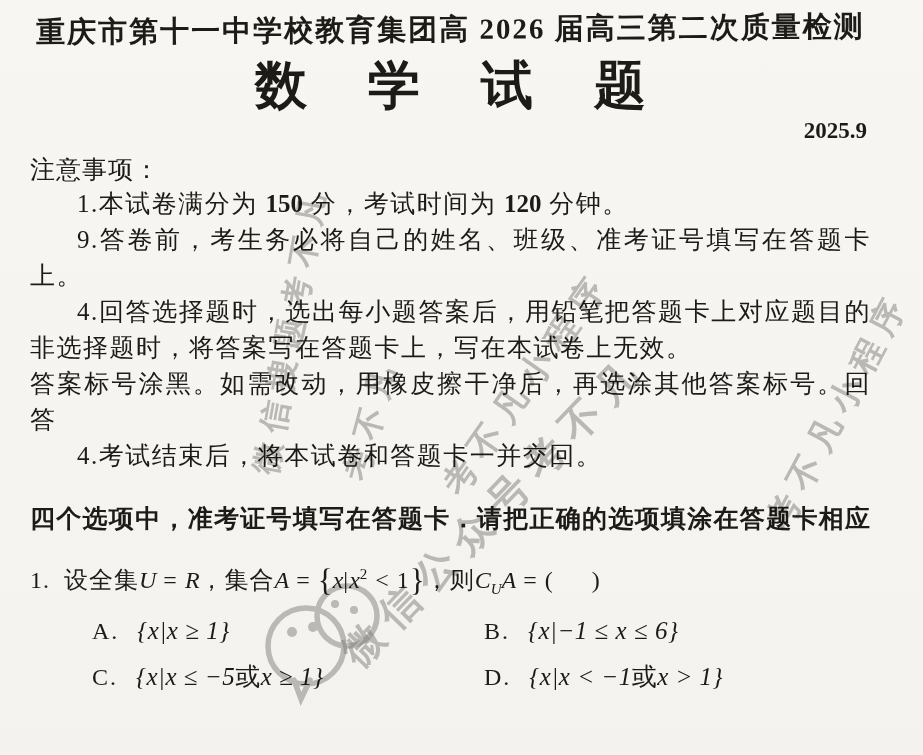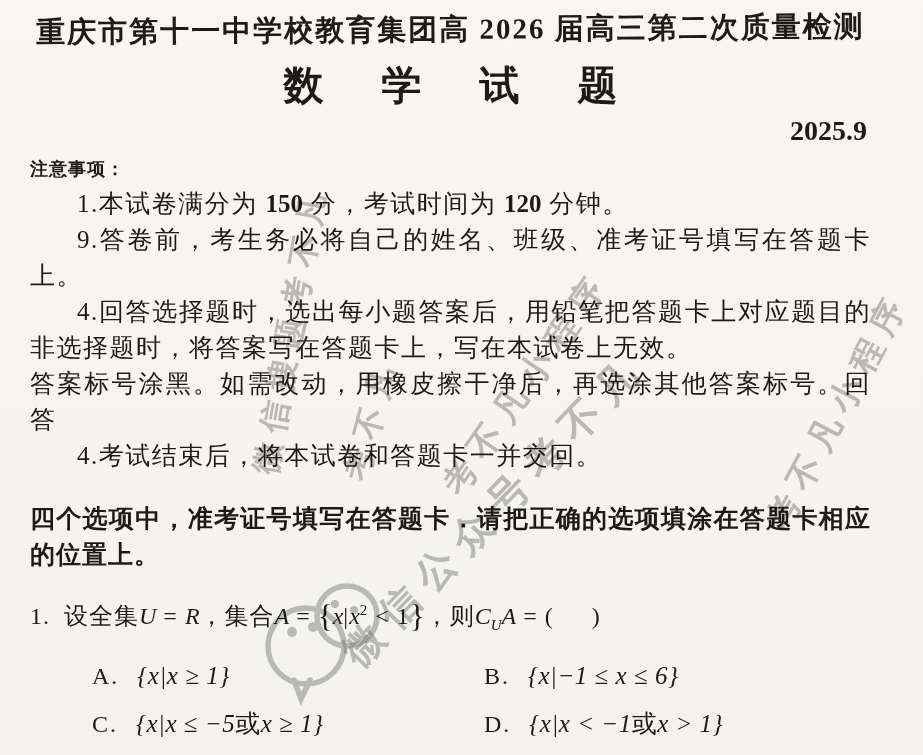--- a/index.html
+++ b/index.html
@@ -18,33 +18,33 @@
     text-align:center;
     font-family:"Liberation Serif", serif;
     font-weight:700; font-size:29px; line-height:38px;
     letter-spacing:2px;
     transform:rotate(-0.4deg);
   }
   .main-title {
     margin:8px 0 0 0;
     text-align:center;
     font-family:"Liberation Serif", serif;
-    font-weight:700; font-size:40px; line-height:60px;
+    font-weight:700; font-size:52px; line-height:60px;
     letter-spacing:24px; text-indent:24px;
   }
   .date-line {
     text-align:right;
-    font-weight:700; font-size:28px; line-height:30px;
+    font-weight:700; font-size:23px; line-height:30px;
     padding-right:4px;
   }
 
   .notice-heading {
     margin-top:6px;
     font-family:"Liberation Sans", sans-serif;
-    font-weight:700; font-size:18px; line-height:34px;
+    font-weight:400; font-size:25px; line-height:34px;
     letter-spacing:1px;
   }
   p.line {
     margin:0; font-size:25px; line-height:36px; letter-spacing:1.5px;
   }
   p.ind { padding-left:47px; }
   p.jf { text-align:justify; text-align-last:justify; }
   b.num { font-weight:700; letter-spacing:0; }
 
   .sec-line {
@@ -61,24 +61,23 @@
   .q1-line .qnum { margin-right:14px; }
   .v { font-style:italic; font-family:"Liberation Serif", serif; letter-spacing:0; }
   .brace { font-size:31px; vertical-align:-3px; letter-spacing:0; }
   .q1-line sup { font-size:15px; }
   .q1-line sub { font-size:15px; }
   .blank-gap { display:inline-block; width:38px; }
 
   .opts {
     display:grid;
     grid-template-columns:392px auto;
-    row-gap:18px;
+    row-gap:6px;
     padding-left:62px;
-    margin-top:14px;
-    font-size:24px; line-height:30px;
+    font-size:24px; line-height:40px;
   }
   .opt .opt-label { margin-right:18px; letter-spacing:2px; }
   .opt .math { font-style:italic; font-size:25px; letter-spacing:0.5px; }
   .opt .math .cn { font-style:normal; }
 
   
   .wm-layer {
     position:absolute; inset:0; z-index:2;
     pointer-events:none;
     mix-blend-mode:multiply;
@@ -139,21 +138,20 @@
   <p class="line">上。</p>
 
   <p class="line ind jf">4.回答选择题时，选出每小题答案后，用铅笔把答题卡上对应题目的</p>
   <p class="line">非选择题时，将答案写在答题卡上，写在本试卷上无效。</p>
   <p class="line jf">答案标号涂黑。如需改动，用橡皮擦干净后，再选涂其他答案标号。回答</p>
 
   <p class="line ind">4.考试结束后，将本试卷和答题卡一并交回。</p>
 
   <div class="sec-wrap">
     <p class="sec-line jf">四个选项中，准考证号填写在答题卡．请把正确的选项填涂在答题卡相应</p>
-    <p class="sec-line">的位置上。</p>
   </div>
 
   <div class="q1-line">
     <span class="qnum">1.</span><span>设全集</span><span class="v">U</span><span> = </span><span class="v">R</span><span>，集合</span><span class="v">A</span><span> = </span><span class="brace">{</span><span class="v">x</span><span>|</span><span class="v">x</span><sup>2</sup><span> &lt; 1</span><span class="brace">}</span><span>，则</span><span class="v">C</span><sub class="v">U</sub><span class="v">A</span><span> = (</span><span class="blank-gap"></span><span>)</span>
   </div>
 
   <div class="opts">
     <div class="opt">
       <span class="opt-label">A.</span><span class="math"><span>{x|x ≥ 1}</span><span class="cn"></span><span></span></span>
     </div>

